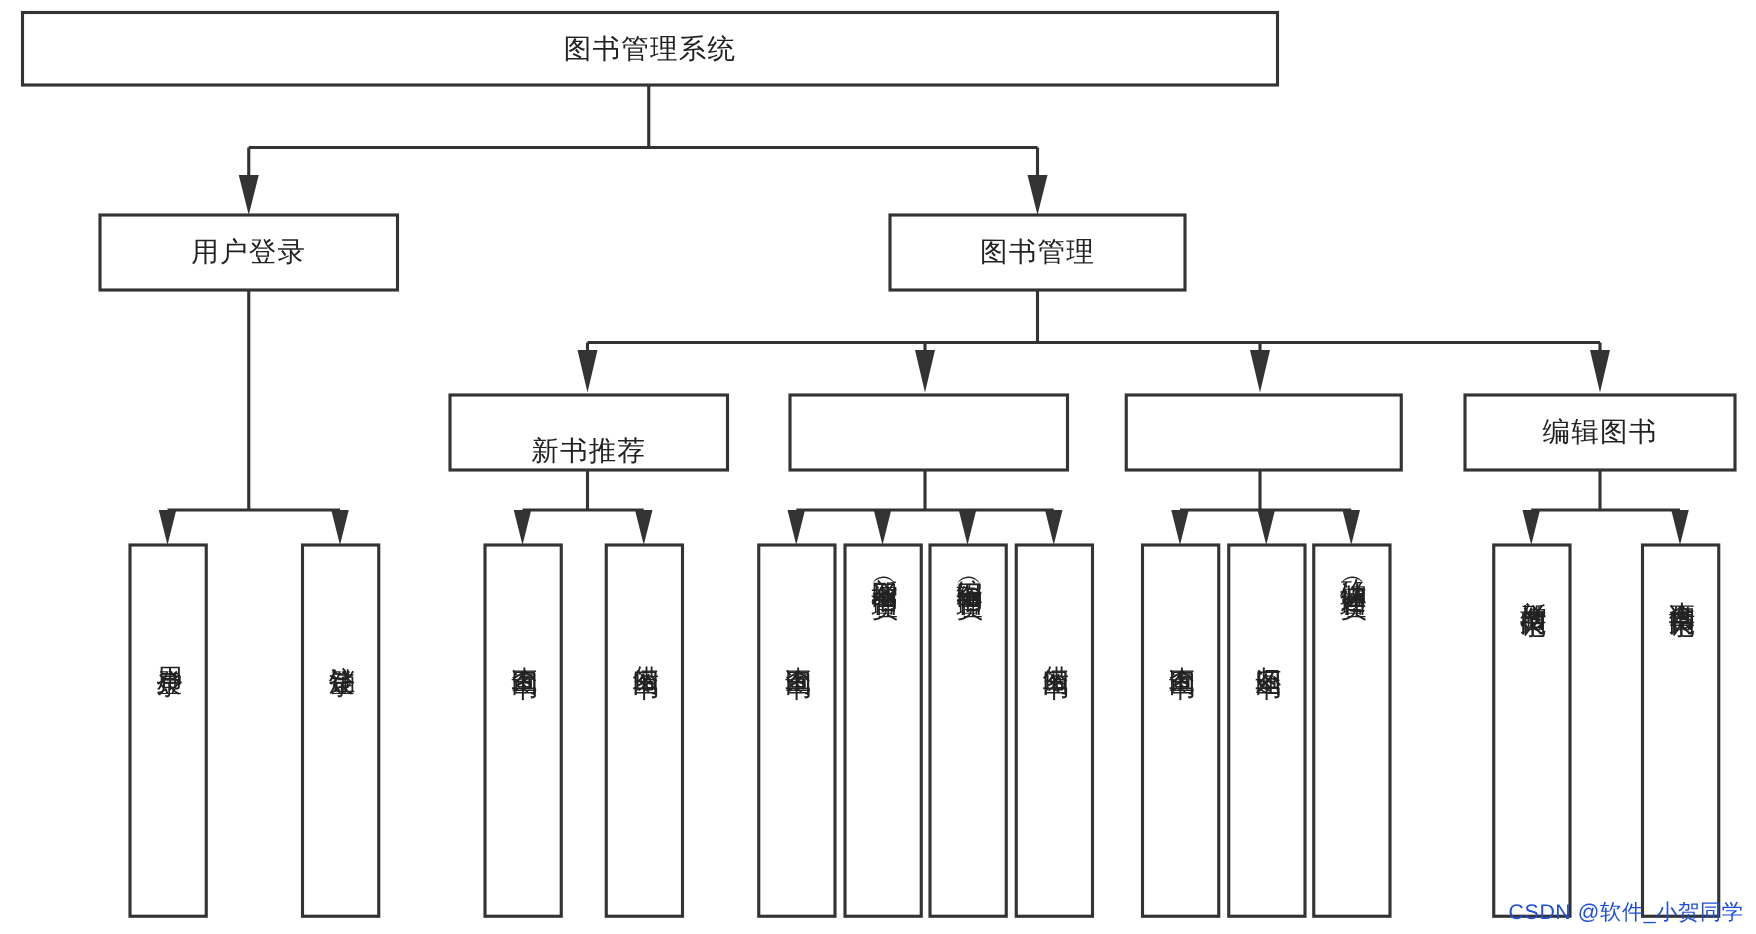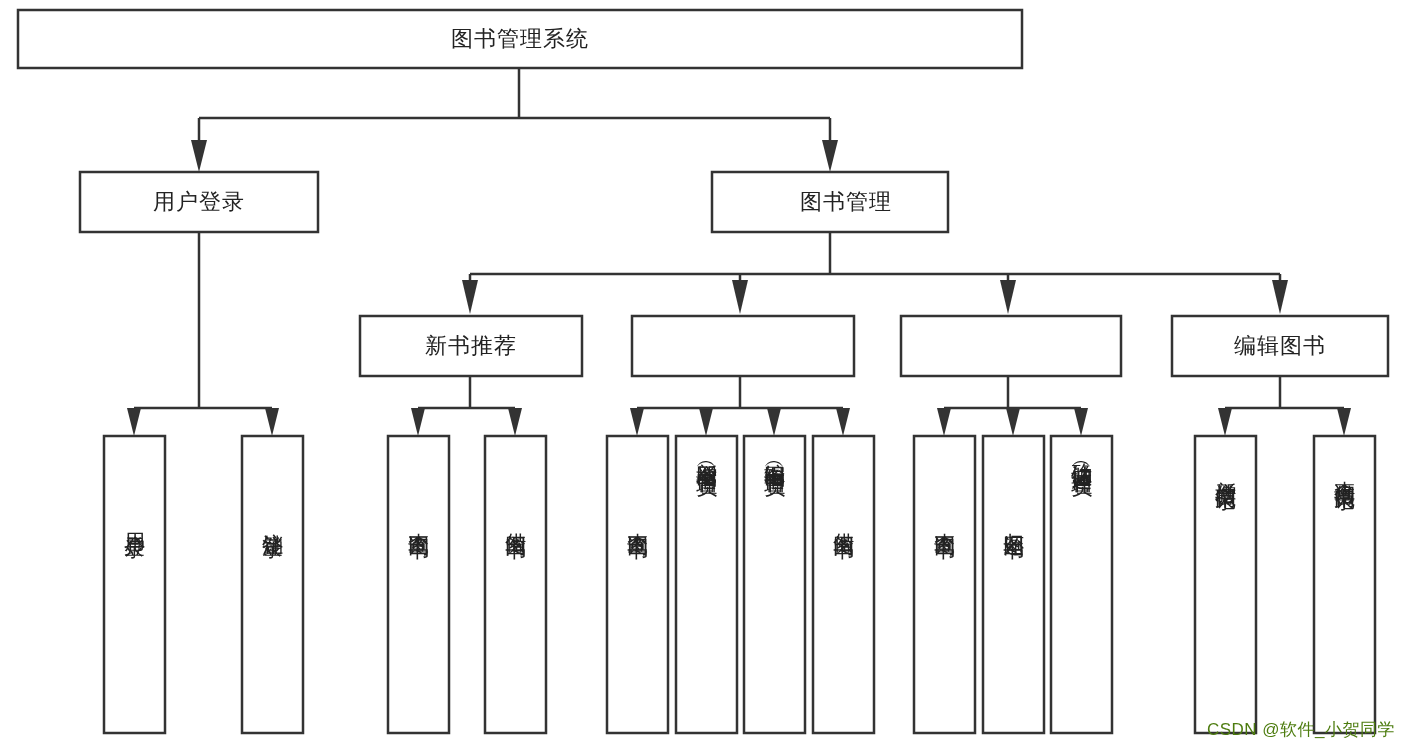--- a/index.html
+++ b/index.html
@@ -40,21 +40,21 @@
   .arrow-head {
     fill: #333333;
     stroke: none;
   }
   .watermark {
     position: absolute;
     right: 10px;
     bottom: 6px;
     font-family: "Liberation Sans", "DejaVu Sans", sans-serif;
     font-size: 17px;
-    color: #4d7c0f;
+    color: #1d4ed8;
     white-space: nowrap;
     letter-spacing: 0.5px;
     pointer-events: none;
   }
   .vlabel-wrap {
     position: absolute;
     display: flex;
     align-items: flex-start;
     justify-content: center;
     pointer-events: none;
@@ -198,25 +198,25 @@
   </svg>
 
   <div class="hlabel-wrap" style="left:18px; top:10px; width:1004px; height:58px;">
     <span class="hlabel-text">图书管理系统</span>
   </div>
 
   <div class="hlabel-wrap" style="left:80px; top:172px; width:238px; height:60px;">
     <span class="hlabel-text">用户登录</span>
   </div>
 
-  <div class="hlabel-wrap" style="left:712px; top:172px; width:236px; height:60px;margin-left:16px;">
+  <div class="hlabel-wrap" style="left:712px; top:172px; width:236px; height:60px;">
     <span class="hlabel-text">图书管理</span>
   </div>
 
-  <div class="hlabel-wrap" style="left:360px; top:316px; width:222px; height:60px;">
+  <div class="hlabel-wrap" style="left:360px; top:316px; width:222px; height:60px;align-items:flex-end;">
     <span class="hlabel-text">新书推荐</span>
   </div>
 
 
 
   <div class="hlabel-wrap" style="left:1172px; top:316px; width:216px; height:60px;">
     <span class="hlabel-text">编辑图书</span>
   </div>
 
   <div class="vlabel-wrap" style="left:104px; top:436px; width:61px; height:297px; padding-top:80px;">

